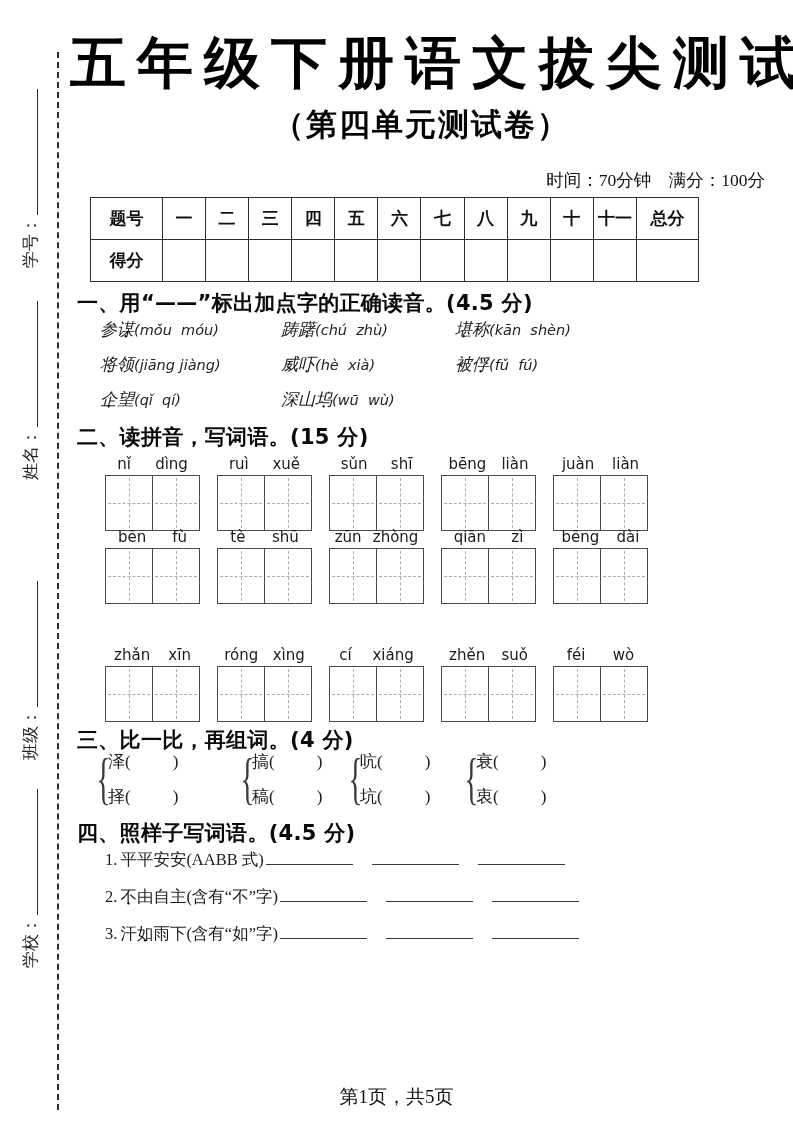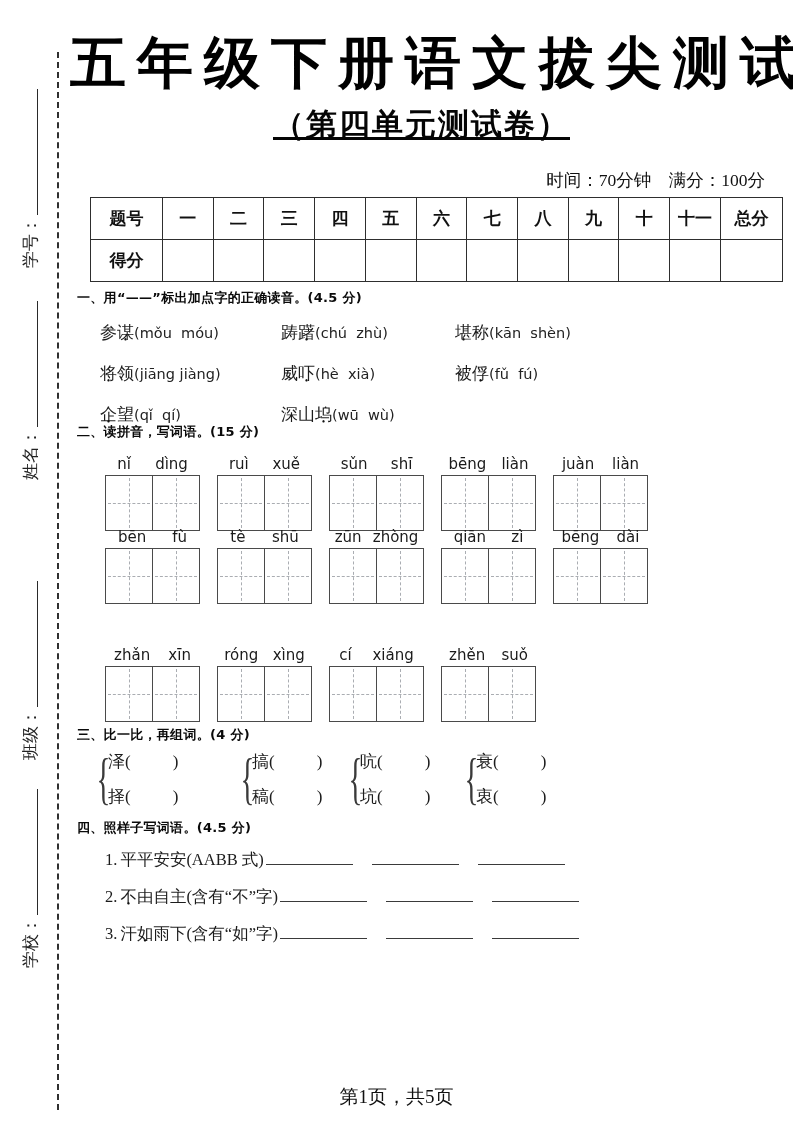--- a/index.html
+++ b/index.html
@@ -10,36 +10,36 @@
   .bind-line { position:absolute; left:57px; top:52px; height:1058px; border-left:2.5px dashed #2f2f2f; }
   .side-group { position:absolute; left:-68px; width:196px; height:28px; transform:rotate(-90deg);
                 display:flex; align-items:center; font-size:17px; color:#222; }
   .side-label { white-space:nowrap; }
   .side-blank { flex:0 0 126px; height:55%; border-bottom:1.8px solid #2a2a2a; margin-left:2px; }
 
   
   .title { position:absolute; top:26px; left:70px; right:10px; text-align:center;
            font-size:56px; font-weight:700; letter-spacing:11px; color:#000; white-space:nowrap; }
   .subtitle { position:absolute; top:104px; left:70px; right:20px; text-align:center;
-              font-size:31px; font-weight:600; letter-spacing:2px; color:#050505;text-decoration:underline; }
+              font-size:31px; font-weight:600; letter-spacing:2px; color:#050505; }
   .meta { position:absolute; top:168px; right:28px; font-size:17.5px; color:#111; white-space:pre; }
 
   
-  .score-table { position:absolute; left:90px; top:197px; width:693px; border-collapse:collapse; table-layout:fixed; }
+  .score-table { position:absolute; left:90px; top:197px; width:609px; border-collapse:collapse; table-layout:fixed; }
   .score-table td { border:1.6px solid #2e2e2e; height:42px; text-align:center; vertical-align:middle;
                     font-size:17px; font-weight:600; color:#111; }
 
   
   .sec-heading { position:absolute; left:77px; font-family:"DejaVu Sans","Liberation Sans",sans-serif;
-                 font-weight:700; font-size:13px; color:#0a0a0a; letter-spacing:0.3px; white-space:nowrap;text-align:right; }
+                 font-weight:700; font-size:21px; color:#0a0a0a; letter-spacing:0.3px; white-space:nowrap;text-align:right; }
 
   
   .sec1-grid { position:absolute; left:100px; top:319px; display:grid;
                grid-template-columns:181px 174px auto; row-gap:13px; }
-  .word-item { font-size:17px; white-space:nowrap; line-height:27px; }
+  .word-item { font-size:17px; white-space:nowrap; line-height:22px;font-style:italic; }
   .du { position:relative; display:inline-block; }
   .du::after { content:"•"; position:absolute; left:50%; transform:translateX(-50%);
                bottom:-0.72em; font-size:10px; color:#111; }
   .du:empty::after { content:none; }
   .pinyin { font-family:"DejaVu Sans","Liberation Sans",sans-serif; font-size:14.5px; color:#222; white-space:pre; }
 
   
   .py-row { position:absolute; left:105px; display:flex; gap:17px; }
   .py-unit { width:95px; }
   .py-labels { display:flex; justify-content:space-around; font-family:"DejaVu Sans","Liberation Sans",sans-serif;
@@ -299,20 +299,30 @@
     <div class="py-unit">
       <div class="py-labels">
           <span>zhěn</span>
           <span>suǒ</span>
         </div>
       <div class="hzbox">
           <div class="hzcell"></div>
           <div class="hzcell"></div>
         </div>
     </div>
+    <div class="py-unit">
+      <div class="py-labels">
+          <span>féi</span>
+          <span>wò</span>
+        </div>
+      <div class="hzbox">
+          <div class="hzcell"></div>
+          <div class="hzcell"></div>
+        </div>
+    </div>
   </div>
 
   <div class="sec-heading" style="top:726px;">三、比一比，再组词。(4 分)</div>
   <div class="pairs-row">
     <div class="pair" style="left:92px;">
       <span class="brace">{</span>
       <span class="pair-lines">
         <span class="pair-line"><span>泽</span><span>(</span><span class="pgap"></span><span>)</span></span>
         <span class="pair-line"><span>择</span><span>(</span><span class="pgap"></span><span>)</span></span>
       </span>

